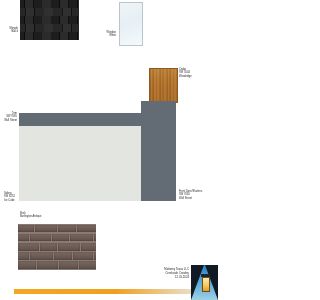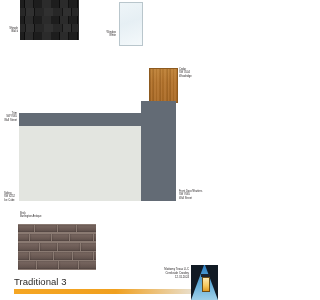--- a/index.html
+++ b/index.html
@@ -208,21 +208,20 @@
       <i style="left:76px;width:12px"></i>
     </div>
     <div class="brick-row" style="top:36.8px">
       <i style="left:0px;width:18px"></i>
         <i style="left:19px;width:21px"></i>
       <i style="left:41px;width:19px"></i>
         <i style="left:61px;width:19px"></i>
     </div>
   </div>
 
-  <div id="title">Traditional 3</div>
   <div id="accent-bar"></div>
 
   <div id="footer-text">
     <div>Mattamy Texas LLC</div>
     <div>Creekside Crowley</div>
     <div>12.31.2024</div>
   </div>
 
   <div id="logo">
     <div class="dark-l"></div>

